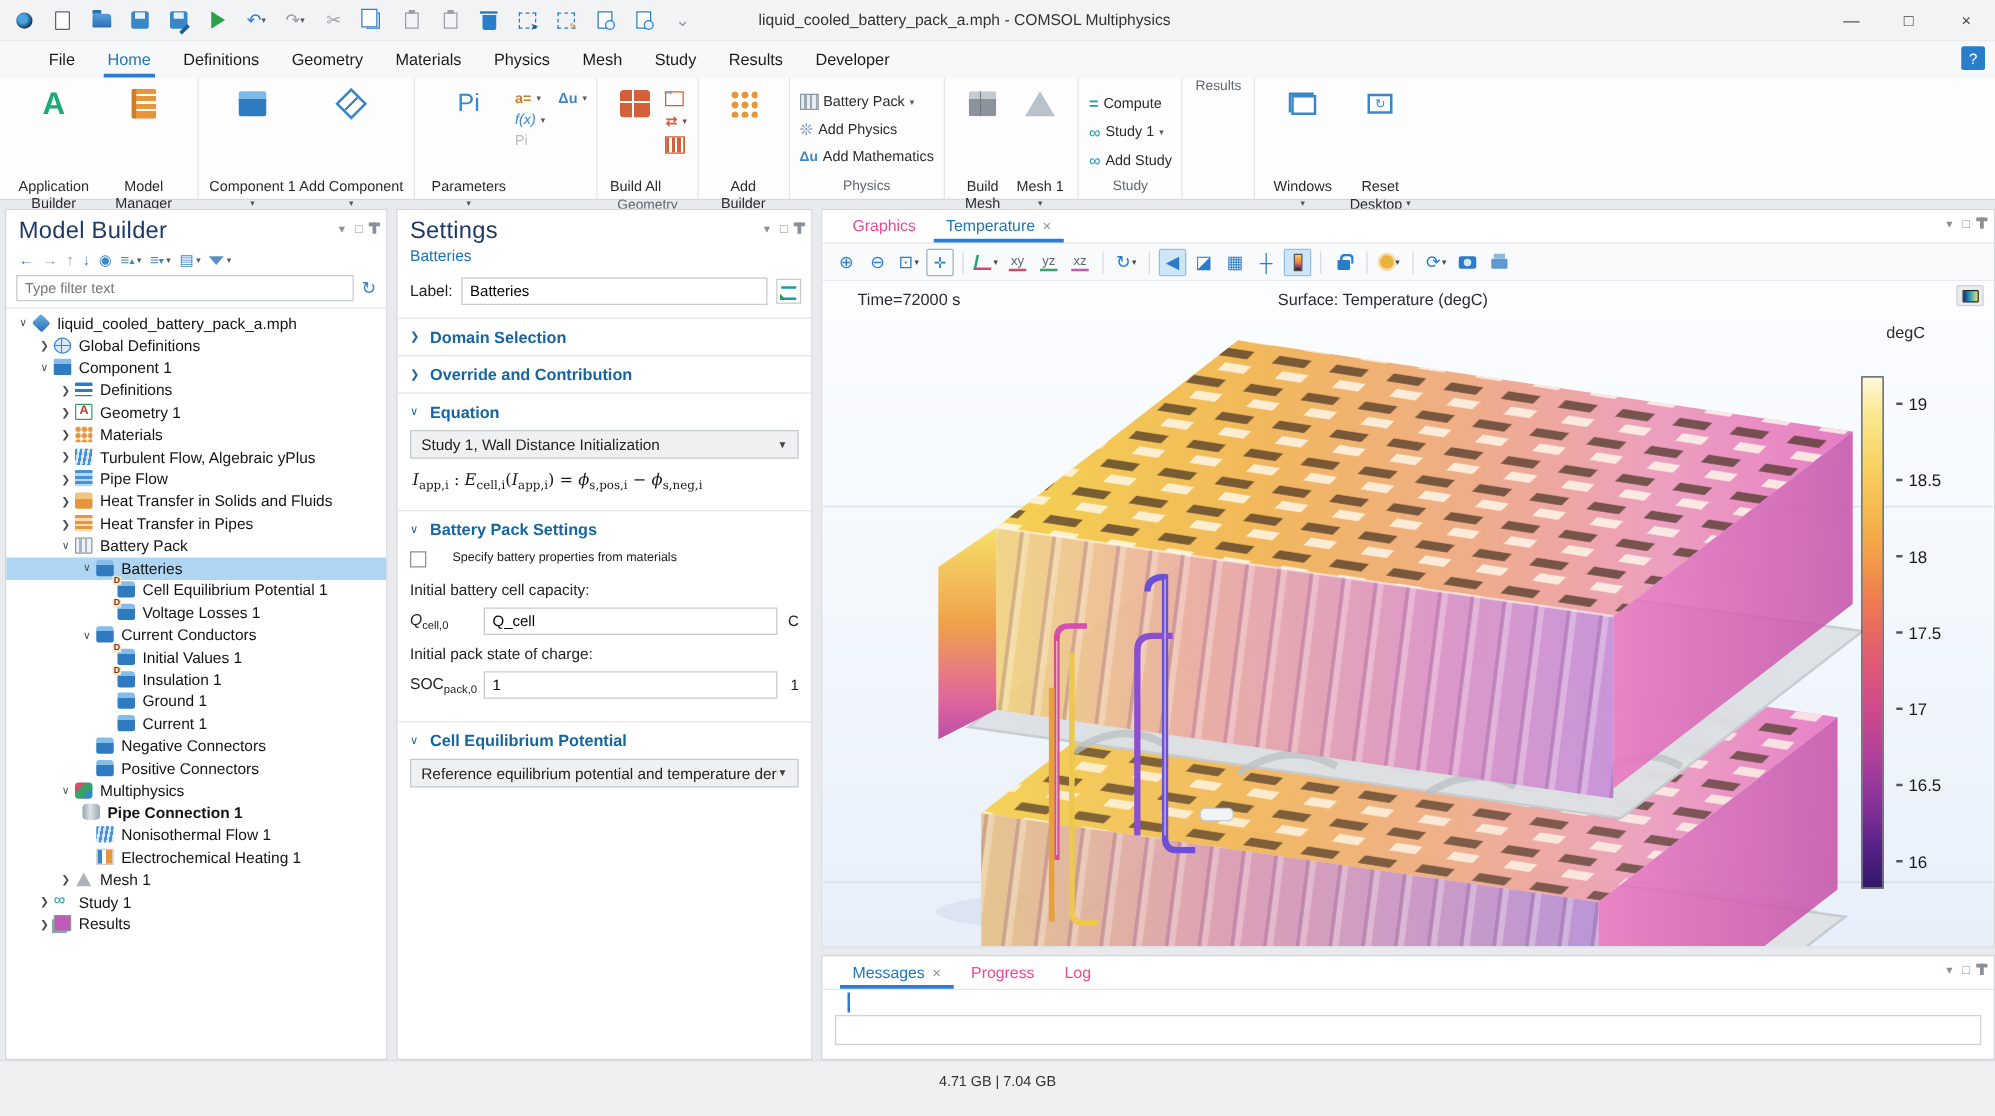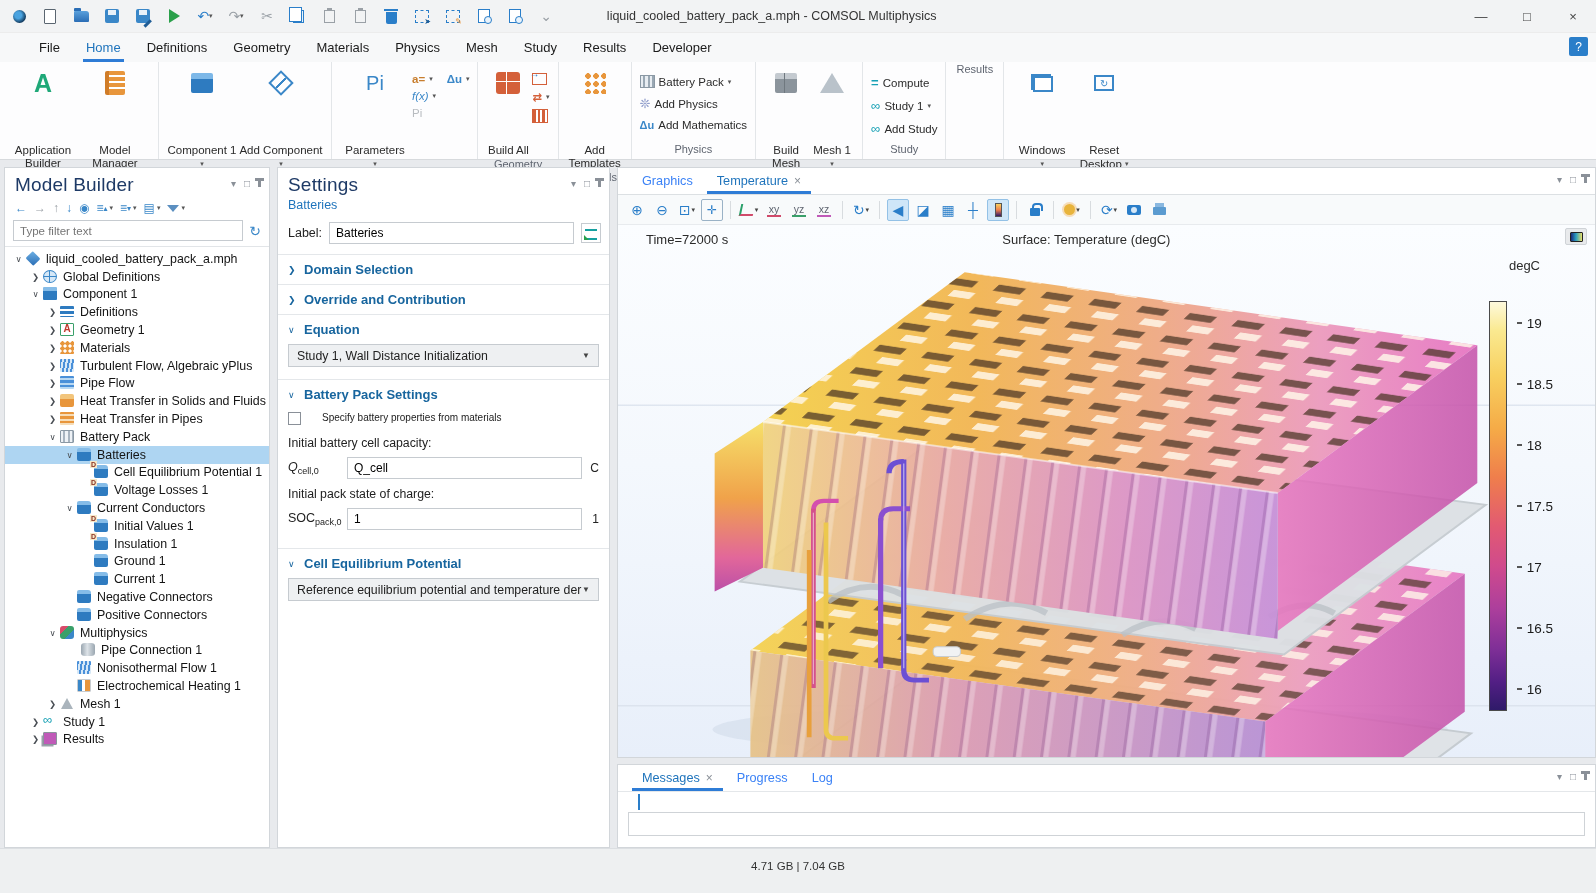--- a/index.html
+++ b/index.html
@@ -81,21 +81,21 @@
   .ico-plotstack { width:15px; height:12px; border:1.5px solid #8b949c; background:#c05ab8; box-shadow:-3px 3px 0 -1px #9aa2aa; }
   .ico-restpl { width:15px; height:12px; border:1.5px solid #8b949c; background:linear-gradient(180deg,#c05ab8 0 70%,#fff 70%); }
   .ico-windows { width:22px; height:18px; position:relative; }
   .ico-windows::before,.ico-windows::after { content:""; position:absolute; width:16px; height:12px; border:2px solid #3a87c8; background:#fff; }
   .ico-windows::before { left:0; top:0; } .ico-windows::after { right:0; bottom:0; }
   .ico-reset { width:20px; height:16px; border:2px solid #3a87c8; display:flex; align-items:center; justify-content:center; color:#3a87c8; font-size:10px; }
 
   
   .main { display:flex; gap:7px; padding:7px 0 0 4px; height:688px; }
   .panel { background:#fff; border:1px solid #d2d6da; display:flex; flex-direction:column; }
-  .mb-panel { width:266px; }
+  .mb-panel { width:306px; }
   .set-panel { width:333px; }
   .right-stack { flex:1; display:flex; flex-direction:column; gap:6px; margin-right:0; }
   .gfx-panel { flex:1; }
   .msg-panel { height:84px; }
 
   .phead { display:flex; align-items:flex-start; padding:6px 8px 0 10px; }
   .ptitle { font-size:19px; color:#1e3a66; font-weight:400; letter-spacing:.2px; }
   .pmini { margin-left:auto; display:flex; gap:8px; color:#8a9098; font-size:10px; padding-top:4px; }
   .pin-icon { display:inline-block; width:3px; height:9px; background:#8a9098; position:relative; }
   .pin-icon::before { content:""; position:absolute; top:0; left:-3px; width:9px; height:3px; background:#8a9098; }
@@ -169,21 +169,21 @@
   .cbrow { display:flex; gap:21px; padding:3px 0 9px; font-size:10px; }
   .cb { width:13px; height:13px; border:1px solid #8a9098; background:#fff; flex:none; }
   .fieldrow { display:flex; align-items:center; gap:7px; padding:2px 0 6px; }
   .fsym { width:52px; font-size:12.5px; flex:none; }
   .fsym .sub { font-size:9px; vertical-align:-3px; }
   .fieldrow input { flex:1; height:22px; border:1px solid #c6cbd0; padding:0 6px; font-size:12px; font-family:inherit; }
   .funit { width:10px; font-size:12px; color:#222; text-align:right; }
 
   
   .gtabs { display:flex; align-items:stretch; height:27px; border-bottom:1px solid #dce0e3; padding-left:12px; background:#fff; }
-  .gtab { display:flex; align-items:center; gap:6px; padding:0 12px; font-size:12.7px; color:#3b82f6; position:relative; }
+  .gtab { display:flex; align-items:center; gap:6px; padding:0 12px; font-size:12.7px; color:#ec4899; position:relative; }
   .gtab.active { color:#1f74bc; }
   .gtab.active::after { content:""; position:absolute; left:2px; right:2px; bottom:0; height:3px; background:#2e7cd6; }
   .tclose { color:#8a9098; font-size:12px; }
   .tclose:empty { display:none; }
   .gtoolbar { display:flex; align-items:center; gap:3px; height:30px; background:#f8fafb; padding:0 8px; border-bottom:1px solid #e8ebee; }
   .gt { min-width:22px; height:22px; display:inline-flex; align-items:center; justify-content:center; gap:1px;
     color:#2a7ec9; font-size:14px; border:1px solid transparent; border-radius:2px; }
   .gt .caret { color:#444; }
   .gt.active { background:#cfe6f8; border-color:#93c1e6; }
   .gsep { width:1px; height:18px; background:#d8dcdf; margin:0 4px; }
@@ -396,21 +396,21 @@
     </div>
     <div class="rlabel">Geometry</div>
   </div>
 
   <div class="rgroup">
     <div class="rbody">
       <div class="bigbtn" style="width:56px">
         <span class="rico">
             <span class="ico-dots"></span>
           </span>
-        <span class="blabel">Add Templates</span>
+        <span class="blabel">Add Builder</span>
       </div>
     </div>
     <div class="rlabel">Materials</div>
   </div>
 
   <div class="rgroup">
     <div class="rbody">
       <div class="smallcol" style="padding-top:8px;gap:8px">
         <span class="smallbtn">
             <span class="ico-battery"></span>
@@ -696,21 +696,21 @@
         </div>
 
         <div class="trow" style="padding-left: 40px;">
           <span class="texp">∨</span>
           <span class="ticw">
             <span class="tico ic-multiphysics"></span>
           </span>
           <span class="tlabel">Multiphysics</span>
         </div>
 
-        <div class="trow" style="padding-left: 61px;">
+        <div class="trow" style="padding-left: 46px; font-weight: bold;">
           <span class="texp"></span>
           <span class="ticw">
             <span class="tico ic-pipe-conn"></span>
           </span>
           <span class="tlabel">Pipe Connection 1</span>
         </div>
 
         <div class="trow" style="padding-left: 57px;">
           <span class="texp"></span>
           <span class="ticw">
@@ -785,20 +785,23 @@
     <div class="sect">
       <div class="sect-head">
           <span class="chev">∨</span>
           <span>Equation</span>
         </div>
       <div class="sect-body">
         <div class="select">
           <span class="sval">Study 1, Wall Distance Initialization</span>
             <span class="sarrow">▼</span>
         </div>
+        <div class="formula">
+          
+        <span class="it">I</span><span class="sub">app,i</span><span> :   </span><span class="it">E</span><span class="sub">cell,i</span><span>(</span><span class="it">I</span><span class="sub">app,i</span><span>) = </span><span class="it">ϕ</span><span class="sub">s,pos,i</span><span> − </span><span class="it">ϕ</span><span class="sub">s,neg,i</span></div>
       </div>
     </div>
 
     <div class="sect">
       <div class="sect-head">
           <span class="chev">∨</span>
           <span>Battery Pack Settings</span>
         </div>
       <div class="sect-body">
         <div class="cbrow">

